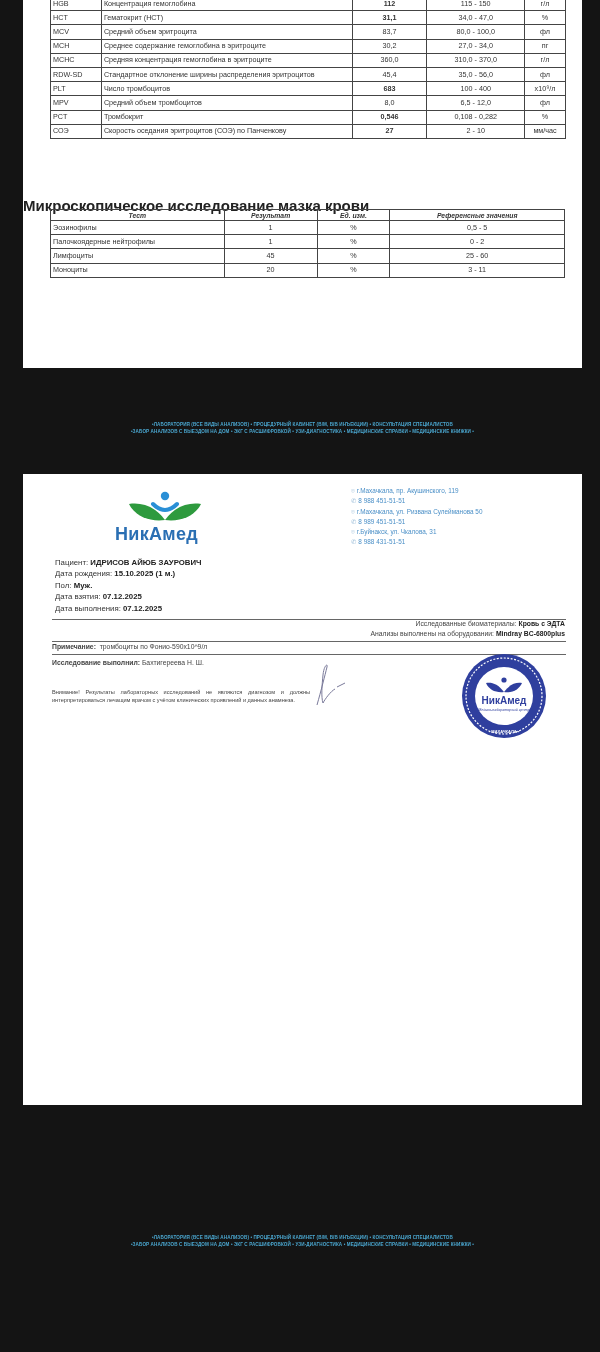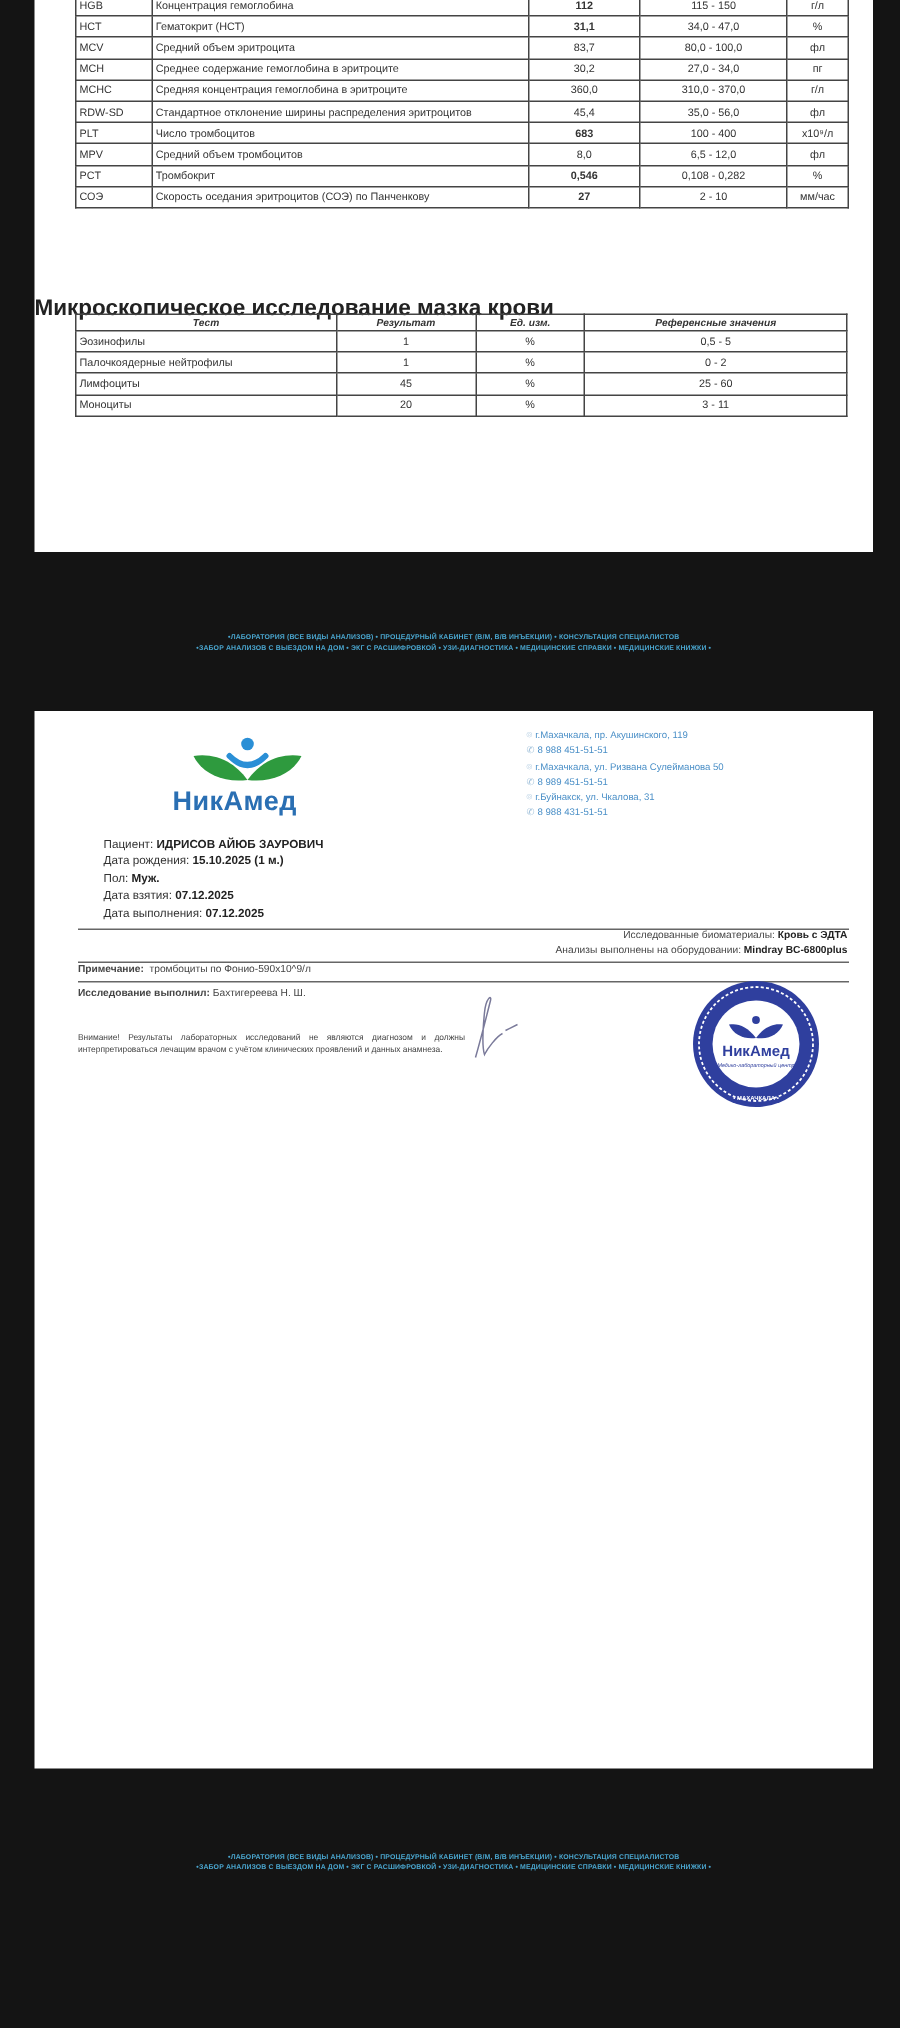--- a/index.html
+++ b/index.html
@@ -2,21 +2,21 @@
 <html><head>
 <meta charset="utf-8">
 <style>
   html, body { margin:0; padding:0; }
   body {
     width:600px; height:1352px; background:#141414; position:relative; overflow:hidden;
     font-family:"Liberation Sans", sans-serif; color:#222;
   }
   .page { position:absolute; left:23px; width:559px; background:#fff; }
   #page1 { top:0; height:368px; }
-  #page2 { top:474px; height:705px; }
+  #page2 { top:474px; height:631px; }
 
   table.lab { position:absolute; border-collapse:collapse; font-size:7.2px; color:#333; }
   table.lab td, table.lab th { border:1px solid #444; padding:0 2px; height:13.2px; line-height:12px; white-space:nowrap; }
   #cbc { left:27px; top:-4px; width:516px; }
   #cbc td.c { text-align:center; }
   #cbc td.b { font-weight:bold; }
   .sect-title { position:absolute; left:0; width:559px; top:197px; font-weight:bold; font-size:15px; color:#222; }
   #micro { left:27px; top:209px; width:515px; }
   #micro th { font-style:italic; font-weight:bold; font-size:6.8px; height:10px; line-height:9px; }
   #micro td { height:13.2px; }
@@ -25,21 +25,21 @@
 
   .footer { position:absolute; left:0; width:559px; text-align:center; font-size:4.6px; font-weight:bold; color:#4aa6cf; letter-spacing:0.1px; line-height:7px; }
   #page1 .footer { top:421px; }
   #page2 .footer { top:760px; }
 
   .logo { position:absolute; left:92px; top:16px; width:100px; }
   .logo-name { position:absolute; left:0; top:34px; width:100px; font-weight:bold; font-size:18px; color:#2a6fb3; letter-spacing:0.3px; }
   .contacts { position:absolute; left:328px; top:12px; font-size:6.4px; color:#4a8fc7; line-height:10.3px; }
   .contacts .ico { color:#9bbdd8; margin-right:2px; }
 
-  .patient { position:absolute; left:46px; top:83px; font-size:7.8px; line-height:11.4px; color:#333; }
+  .patient { position:absolute; left:32px; top:83px; font-size:7.8px; line-height:11.4px; color:#333; }
   .patient b { color:#222; }
   .hr { position:absolute; height:1px; background:#666; }
   .bio { position:absolute; right:17px; top:145px; text-align:right; font-size:6.8px; line-height:9.6px; color:#444; }
   .bio b { color:#222; }
   .note { position:absolute; left:29px; top:169px; font-size:6.8px; color:#444; }
   .performer { position:absolute; left:29px; top:185px; font-size:6.8px; color:#444; }
   .warning { position:absolute; left:29px; top:214px; width:258px; font-size:5.6px; line-height:8px; color:#444; text-align:justify; }
   .signature { position:absolute; left:290px; top:187px; }
   .stamp { position:absolute; left:437px; top:178px; }
 </style>

